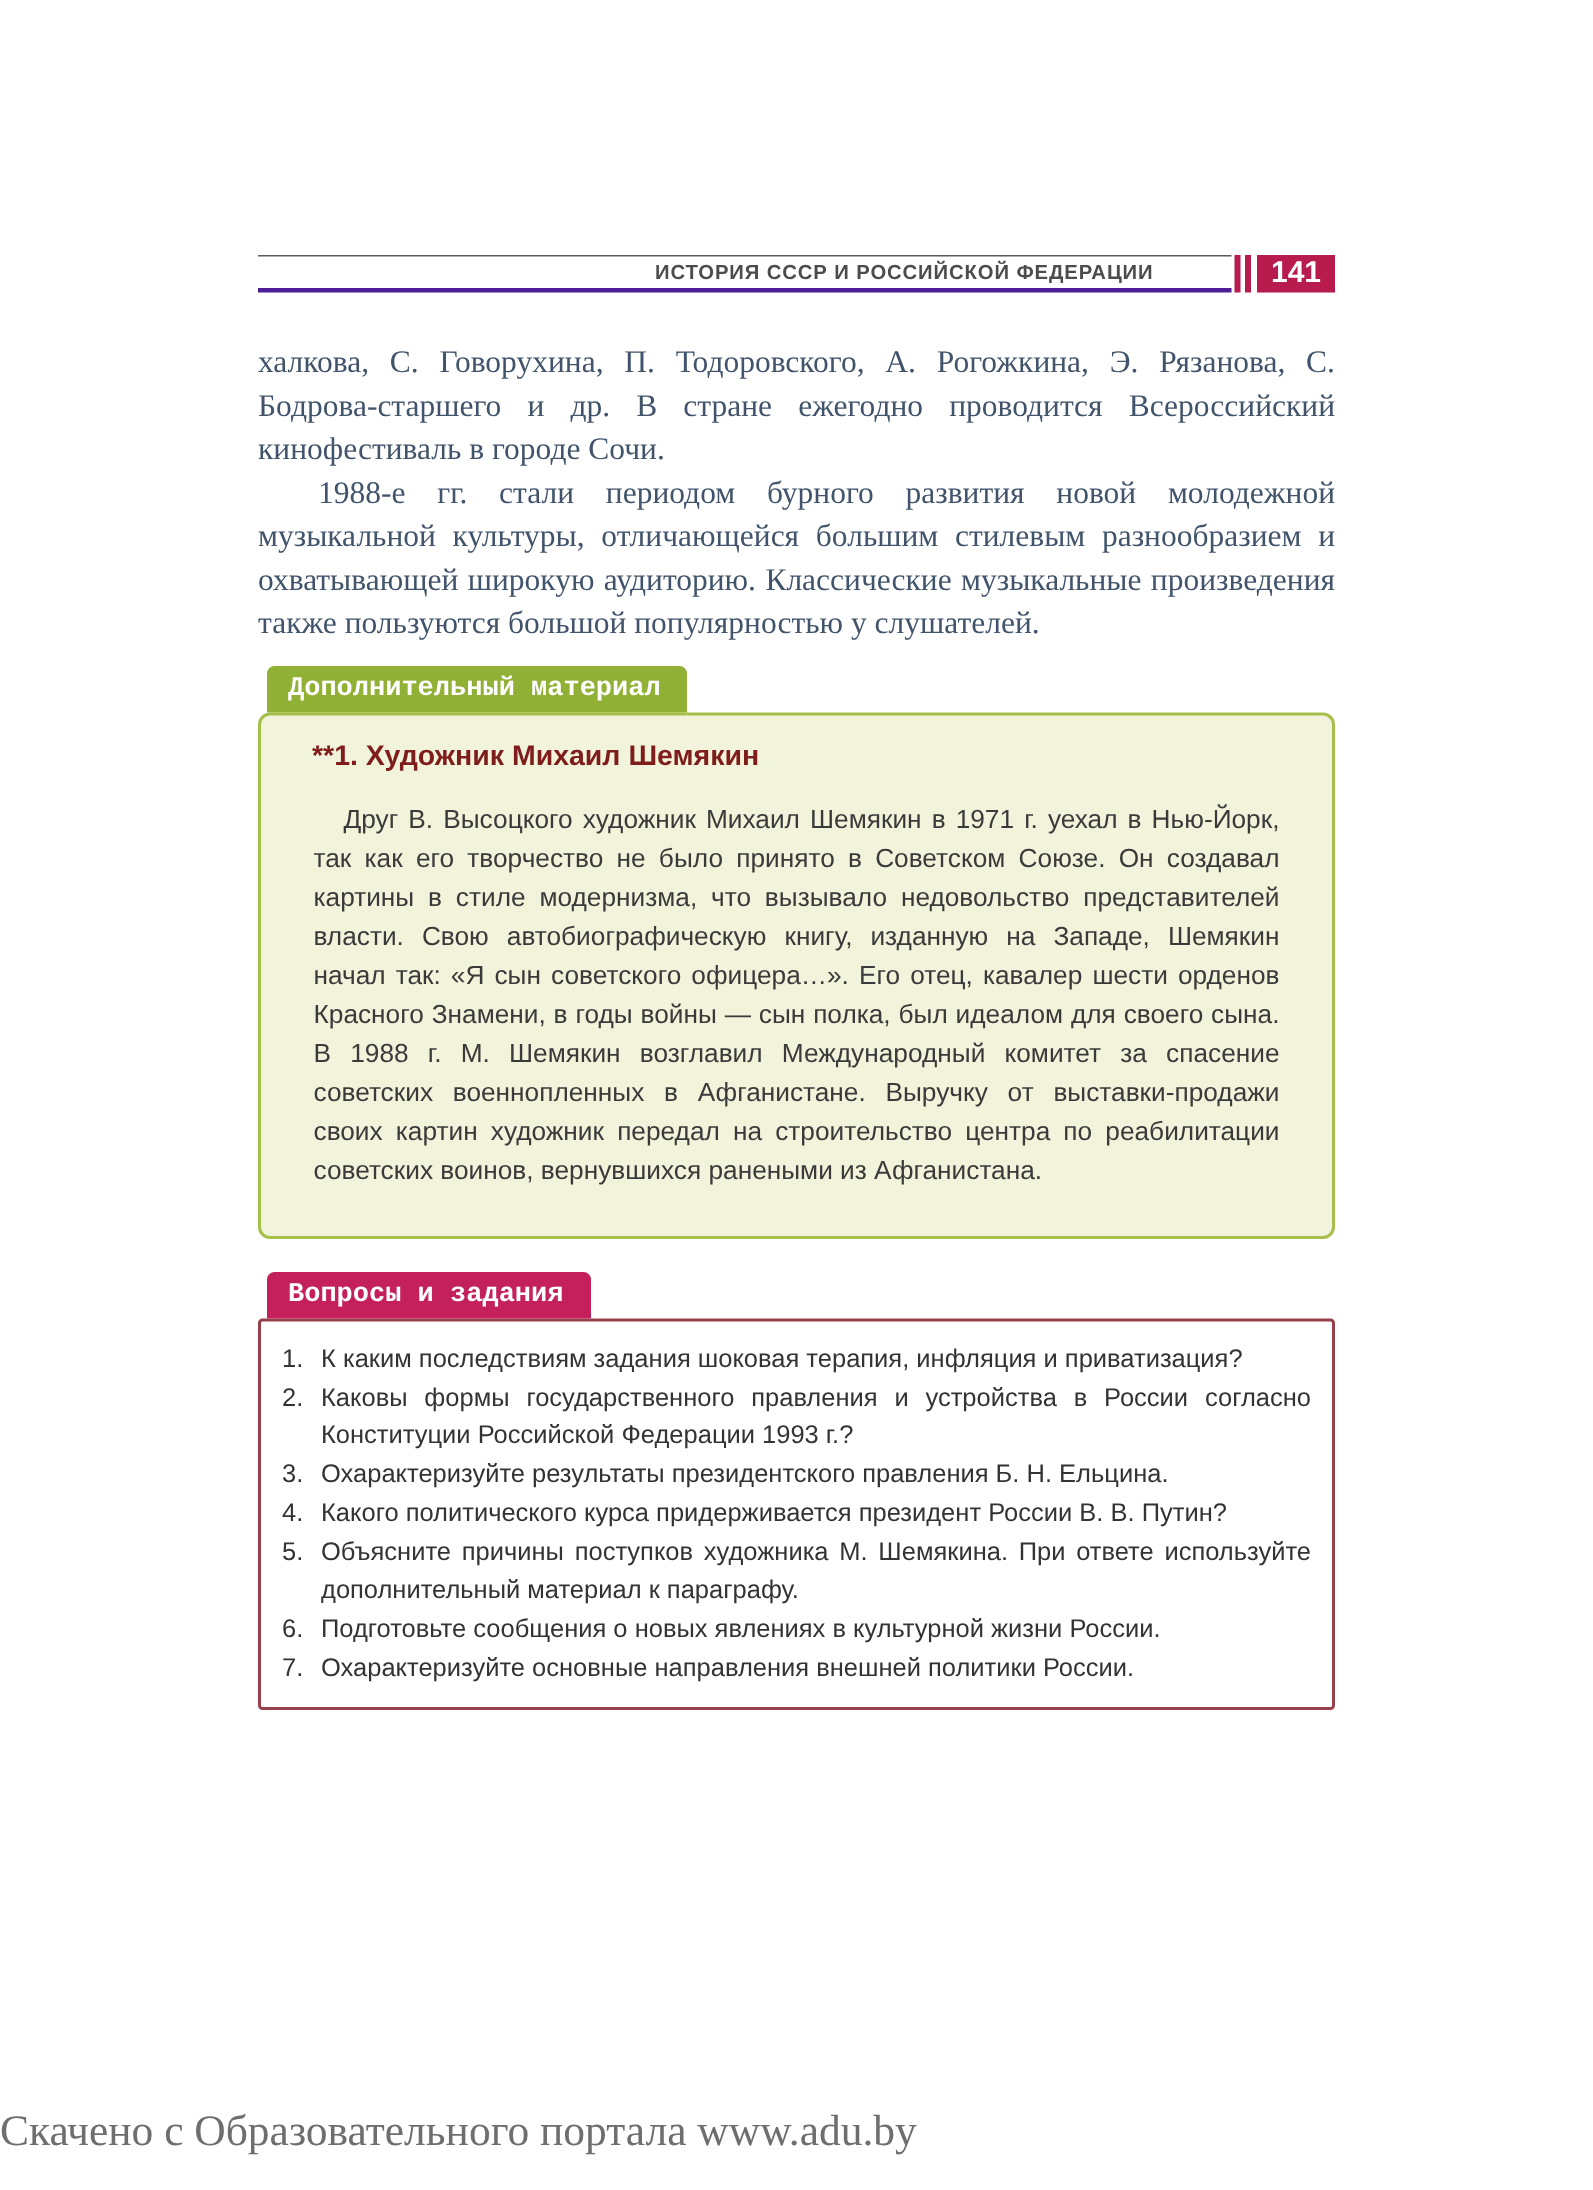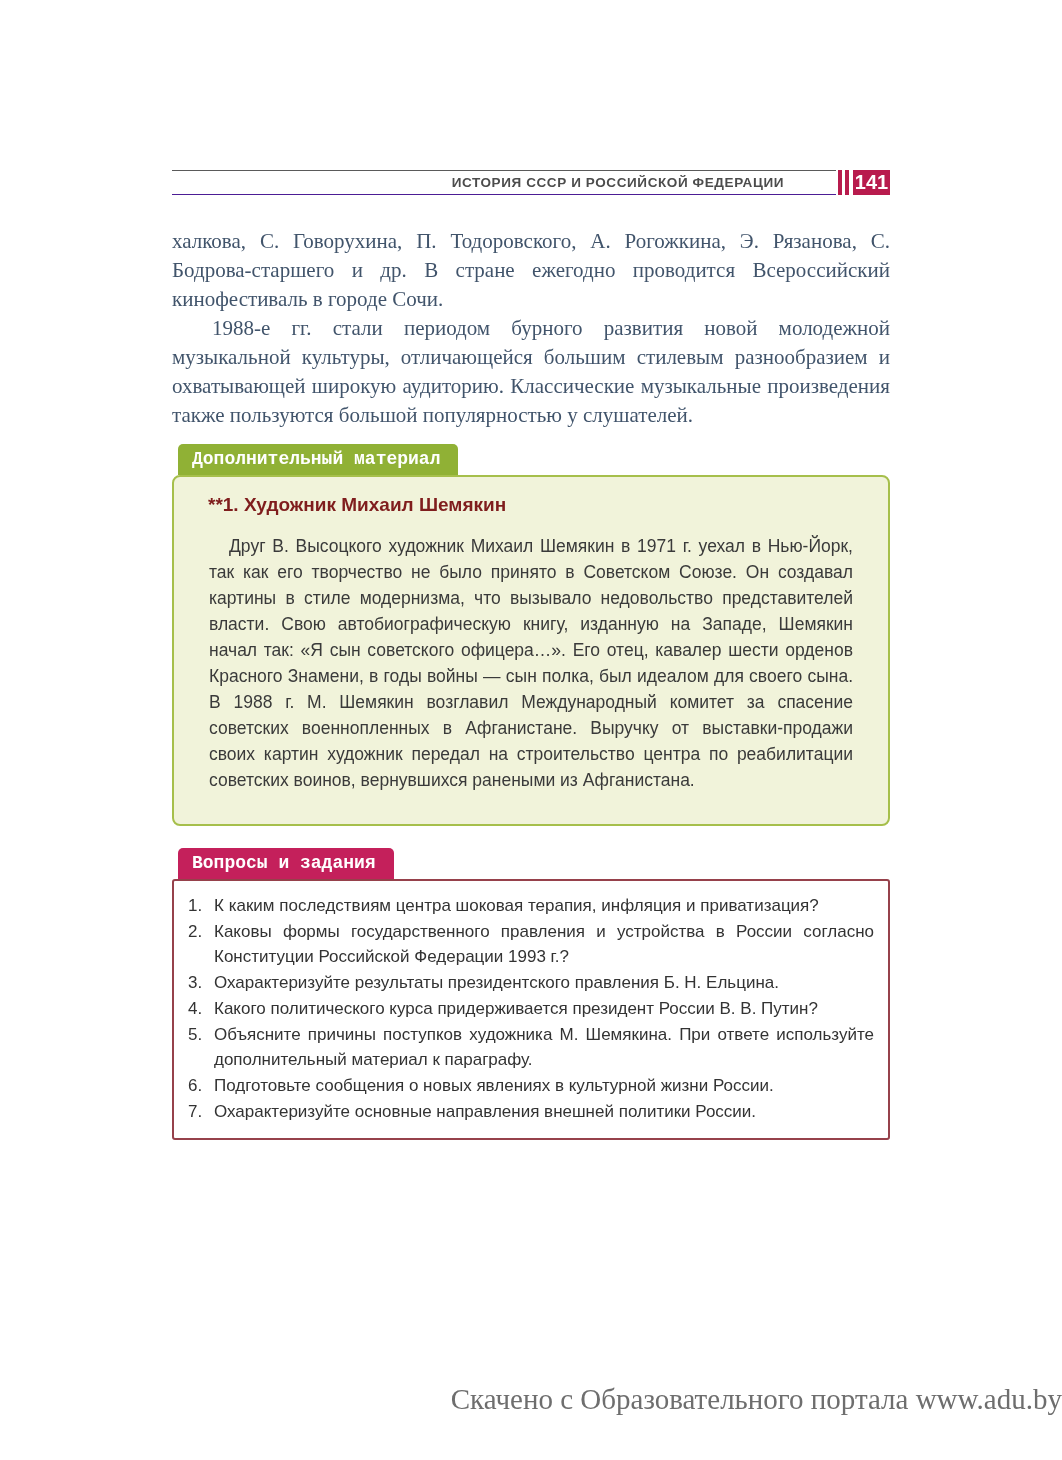--- a/index.html
+++ b/index.html
@@ -26,21 +26,21 @@
   
   .page-header{
     display:flex;
     align-items:stretch;
     height:25px;
     margin-bottom:32px;
   }
   .header-rule-area{
     flex:1;
     border-top:1px solid #5a5a5a;
-    border-bottom:1px solid #4c1d95;
+    border-bottom:3px solid #4c1d95;
     display:flex;
     align-items:center;
     justify-content:flex-end;
     padding-right:52px;
   }
   .header-title{
     font-family:"Liberation Sans", sans-serif;
     font-size:13.5px;
     font-weight:600;
     letter-spacing:.6px;
@@ -51,21 +51,21 @@
     display:flex;
     gap:3px;
     margin-left:2px;
   }
   .header-bars i{
     display:block;
     width:4px;height:100%;
     background:var(--accent-crimson);
   }
   .page-number{
-    width:37px;
+    width:52px;
     margin-left:4px;
     background:var(--accent-crimson);
     color:#ffffff;
     font-family:"Liberation Sans", sans-serif;
     font-size:20px;
     font-weight:bold;
     display:flex;
     align-items:center;
     justify-content:center;
   }
@@ -124,26 +124,25 @@
     line-height:25px;
     color:#333333;
   }
   .q-item{display:flex;margin:0 0 1px 0;}
   .q-num{flex:none;width:26px;}
   .q-text{flex:1;text-align:justify;}
   
   .page-footer{
     position:absolute;
     left:0;right:0;
-    bottom:44px;
-    text-align:right;
+    bottom:22px;
+    text-align:left;
     font-family:"Liberation Serif", serif;
     font-size:29px;
     color:var(--footer-text);
-    margin-left:28px;
   }
 </style>
 </head>
 <body>
 
 <div class="page">
 
   <header class="page-header">
     <div class="header-rule-area">
       <span class="header-title">ИСТОРИЯ СССР И РОССИЙСКОЙ ФЕДЕРАЦИИ</span>
@@ -166,21 +165,21 @@
       <h3 class="extra-title">**1. Художник Михаил Шемякин</h3>
       <p class="extra-text">Друг В. Высоцкого художник Михаил Шемякин в 1971 г. уехал в Нью-Йорк, так как его творчество не было принято в Советском Союзе. Он создавал картины в стиле модернизма, что вызывало недовольство представителей власти. Свою автобиографическую книгу, изданную на Западе, Шемякин начал так: «Я сын советского офицера…». Его отец, кавалер шести орденов Красного Знамени, в годы войны — сын полка, был идеалом для своего сына. В 1988 г. М. Шемякин возглавил Международный комитет за спасение советских военнопленных в Афганистане. Выручку от выставки-продажи своих картин художник передал на строительство центра по реабилитации советских воинов, вернувшихся ранеными из Афганистана.</p>
     </div>
   </section>
 
   <section class="questions-section">
     <div class="section-label label-crimson">Вопросы и задания</div>
     <div class="questions-box">
       <div class="q-item">
         <span class="q-num">1.</span>
-        <span class="q-text">К каким последствиям центра шоковая терапия, инфляция и приватизация?</span>
+        <span class="q-text">К каким последствиям задания шоковая терапия, инфляция и приватизация?</span>
       </div>
       <div class="q-item">
         <span class="q-num">2.</span>
         <span class="q-text">Каковы формы государственного правления и устройства в России согласно Конституции Российской Федерации 1993 г.?</span>
       </div>
       <div class="q-item">
         <span class="q-num">3.</span>
         <span class="q-text">Охарактеризуйте результаты президентского правления Б. Н. Ельцина.</span>
       </div>
       <div class="q-item">

